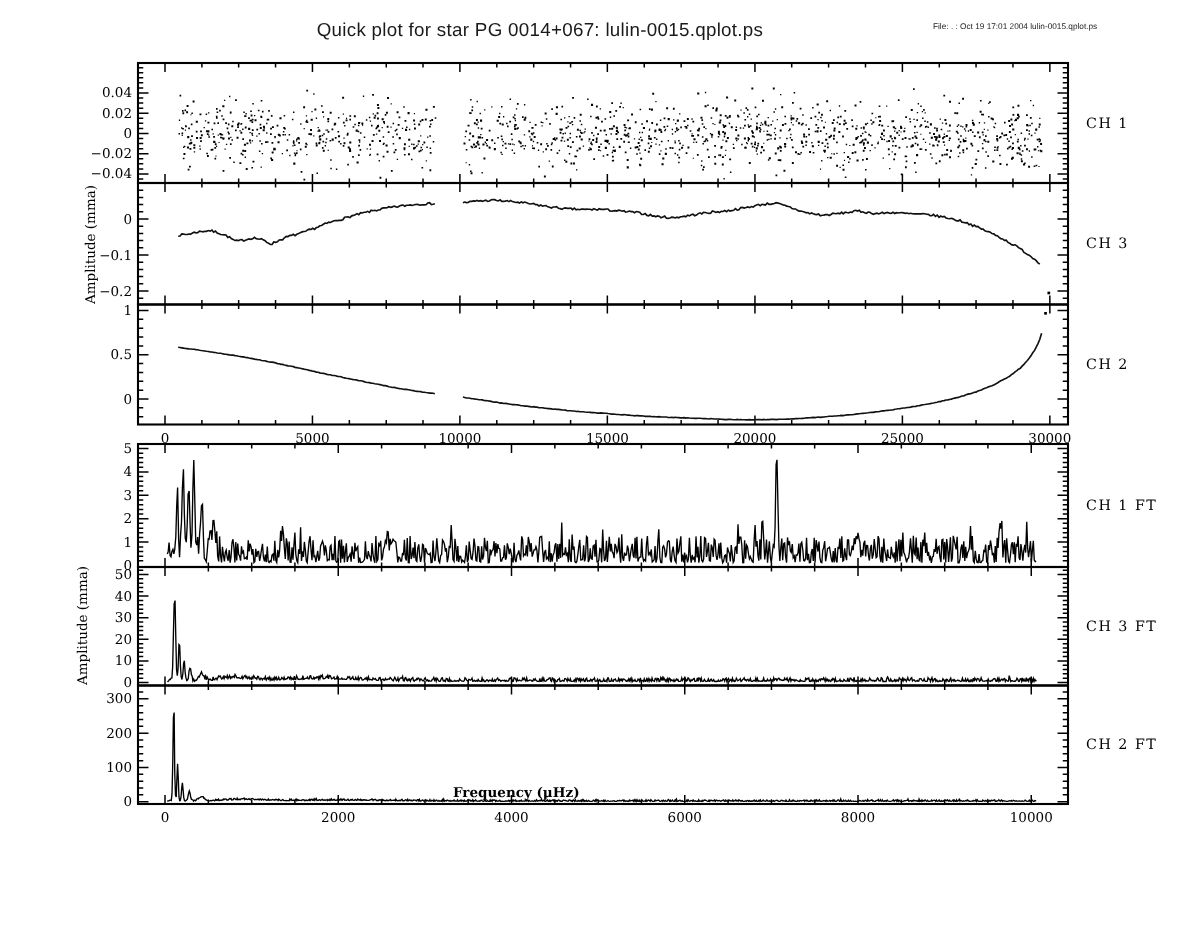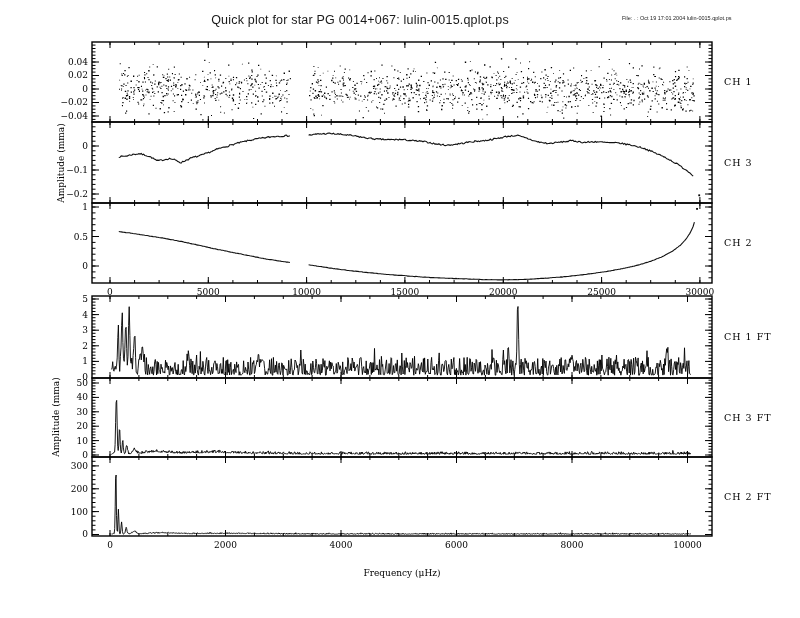--- a/index.html
+++ b/index.html
@@ -5,21 +5,21 @@
   html,body{margin:0;padding:0;background:#fff;}
   .page{position:relative;width:800px;height:618px;background:#ffffff;overflow:hidden;
         font-family:"Liberation Sans",sans-serif;}
   .plot-title{position:absolute;top:13px;left:0;width:720px;text-align:center;
         font-size:12.5px;color:#1a1a1a;letter-spacing:0.2px;}
   .file-info{position:absolute;top:15px;left:622px;width:140px;
         font-size:5.5px;color:#222;white-space:nowrap;}
   .axis-caption{position:absolute;color:#000;
         font-family:"DejaVu Serif",serif;font-size:9px;white-space:nowrap;}
   .time-caption{top:295px;left:302px;width:200px;text-align:center;}
-  .freq-caption{top:568px;left:302px;width:200px;text-align:center;}
+  .freq-caption{top:524px;left:302px;width:200px;font-weight:bold;}
   .amp-label{position:absolute;width:120px;height:12px;text-align:center;
         transform:rotate(-90deg);transform-origin:center;}
   .amp-label-1{left:2px;top:157px;}
   .amp-label-2{left:-3px;top:411px;}
   svg{position:absolute;left:0;top:0;}
   .tick-label{font-family:"DejaVu Serif",serif;font-size:9px;fill:#000;}
   .ch-label{font-family:"DejaVu Serif",serif;font-size:9.5px;letter-spacing:1px;fill:#000;}
 </style>
 </head>
 <body>

